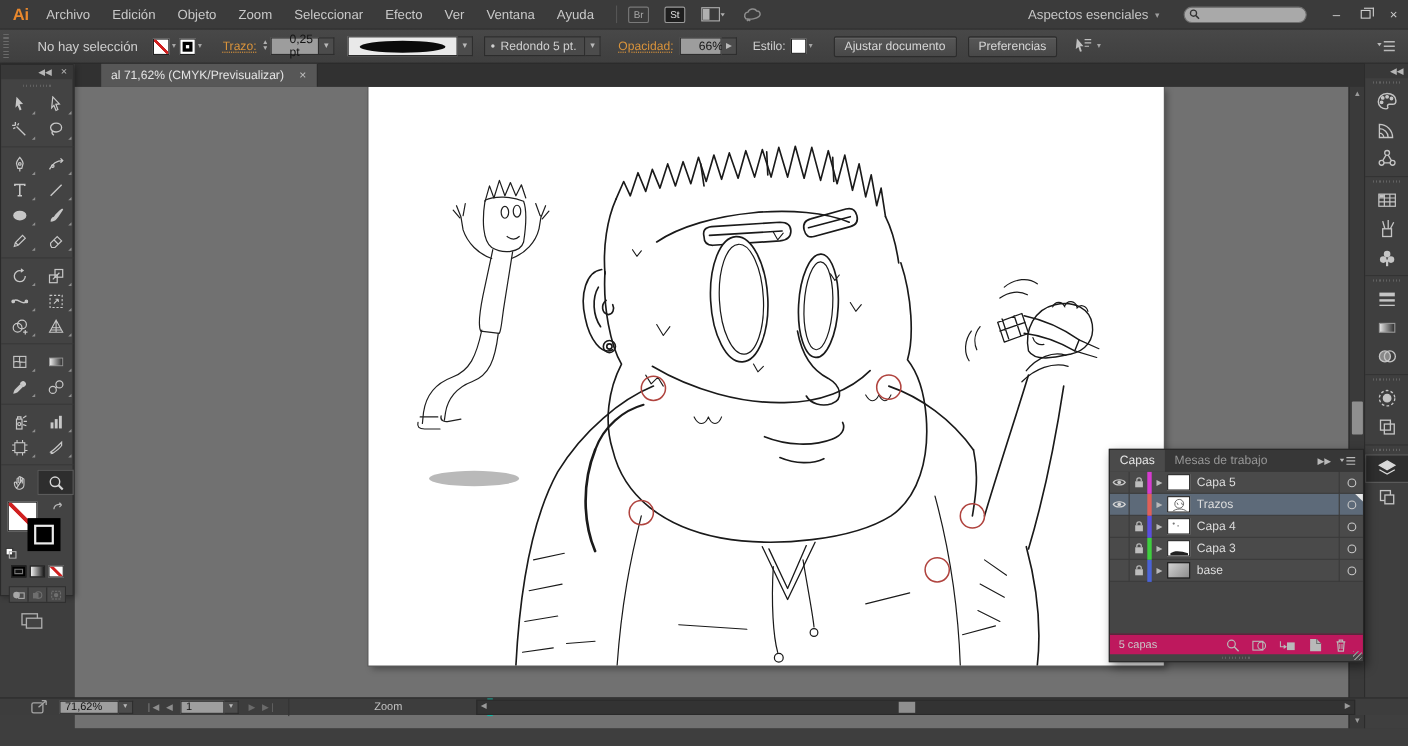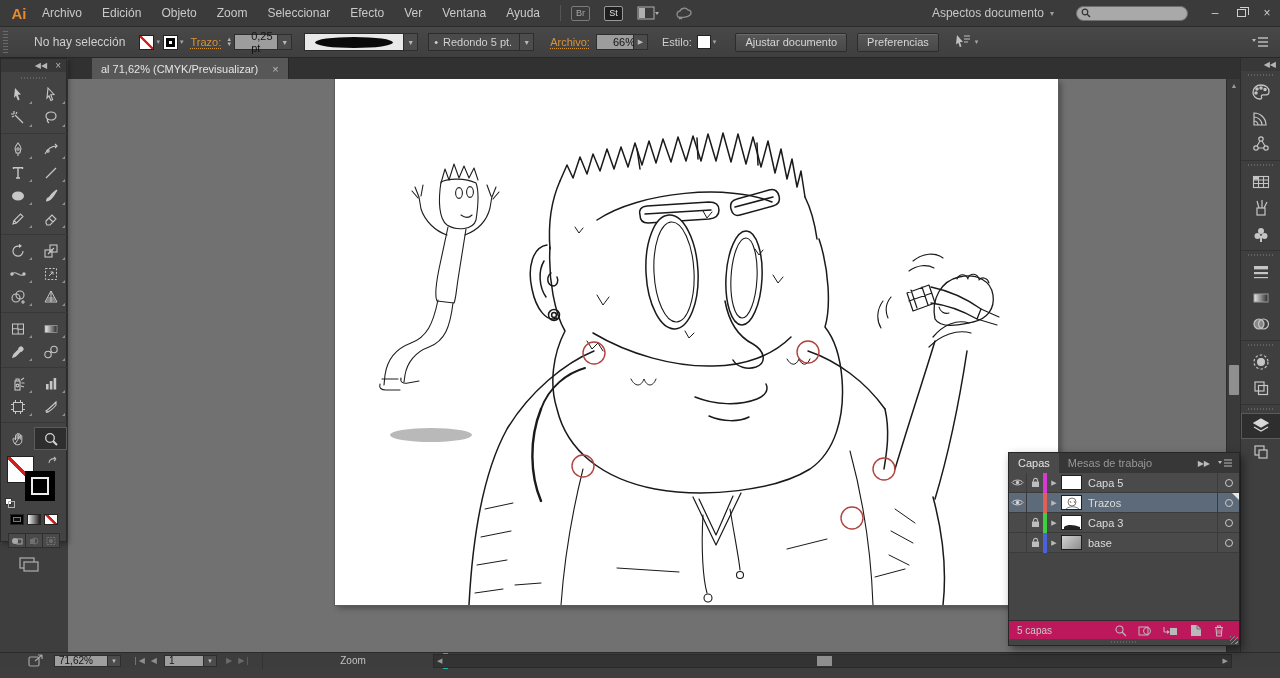--- a/index.html
+++ b/index.html
@@ -123,21 +123,21 @@
   #dock-header { height:13px; background:#383838; color:#b5b5b5; font-size:8px; display:flex;
     align-items:center; justify-content:flex-end; padding-right:4px; }
   .dock-group { border-bottom:1px solid #333; padding-bottom:3px; }
   .dock-grip { height:8px; display:flex; align-items:center; justify-content:center; }
   .dock-btn { width:40px; height:26px; display:flex; align-items:center; justify-content:center; }
   .dock-btn.active { background:#2e2e2e; box-shadow:inset 0 0 0 1px #5a5a5a; }
 
   
   #layers { position:absolute; left:1008px; top:408px; width:232px; height:194px; background:#444;
     border:1px solid #262626; box-shadow:3px 4px 9px rgba(0,0,0,.45); z-index:6;
-    display:flex; flex-direction:column;margin-top:44px; }
+    display:flex; flex-direction:column; }
   #layers-header { height:20px; background:#373737; display:flex; align-items:center; }
   .ltab { font-size:11px; padding:0 9px; height:20px; line-height:20px; }
   .ltab.active { background:#4a4a4a; color:#e5e5e5; }
   .ltab.inactive { color:#979797; }
   #lp-header-icons { margin-left:auto; display:flex; align-items:center; gap:7px; padding-right:6px;
     color:#b9b9b9; font-size:8px; }
   .lrow { height:20px; display:flex; align-items:center; background:#4a4a4a;
     border-bottom:1px solid #3b3b3b; position:relative; }
   .lrow.selected { background:#5d6a79; }
   .lrow.selected::after { content:""; position:absolute; right:0; top:0;
@@ -155,21 +155,21 @@
   #layers-empty { flex:1; background:#454545; }
   #layers-footer { height:19px; background:#be185d; border-top:1px solid #2e2e2e;
     display:flex; align-items:center; font-size:10px; color:#c9c9c9; }
   #layers-footer .count { margin-left:8px; }
   #lf-icons { margin-left:auto; display:flex; align-items:center; gap:11px; padding-right:14px; }
   #lp-grip { height:6px; display:flex; align-items:center; justify-content:center; background:#444; }
   #lp-resize { position:absolute; right:1px; bottom:1px; width:8px; height:8px;
     background:repeating-linear-gradient(135deg,#8a8a8a 0 1px, transparent 1px 3px); }
 
   
-  #statusbar { position:absolute; left:0; top:652px; width:1280px; height:16px; background:#3d3d3d;
+  #statusbar { position:absolute; left:0; top:634px; width:1280px; height:16px; background:#3d3d3d;
     border-top:1px solid #2b2b2b; display:flex; align-items:center; font-size:10px; color:#b9b9b9; }
   .sb-field { background:#9e9e9e; color:#141414; height:12px; display:flex; align-items:center;
     padding:0 4px; border:1px solid #2e2e2e; }
   .sb-dd { width:13px; height:12px; background:#4c4c4c; border:1px solid #2e2e2e; border-left:none;
     color:#b9b9b9; font-size:6px; display:flex; align-items:center; justify-content:center; }
   .sb-nav { font-size:8px; color:#8d8d8d; padding:0 3px; }
   .sb-nav.dim { color:#6a6a6a; }
   #sb-status { width:186px; text-align:center; border-left:1px solid #333; border-right:5px solid #14b8a6;
     height:16px; line-height:16px; margin-left:8px; color:#c2c2c2; }
   #hscroll { position:absolute; left:433px; top:1px; width:799px; height:14px; background:#333;
@@ -201,21 +201,21 @@
         <rect x="2" y="2" width="6" height="10" fill="#b0b0b0"></rect>
         <path d="M18 6 l4 0 -2 3 z" fill="#b0b0b0"></path>
       </svg>
   </div>
   <div id="cloud-icon">
     <svg width="18" height="16" viewBox="0 0 18 16">
         <path d="M3 12 C1 10 2 6 5 6 C6 3 11 2 13 5 C16 5 17 8 15 10 C13 12 7 13 3 12 Z M4 14 C5 13 6 13 7 14" fill="none" stroke="#8f8f8f" stroke-width="1.3"></path>
       </svg>
   </div>
   <div id="mb-right">
-    <span id="workspace">Aspectos documento</span>
+    <span id="workspace">Aspectos esenciales</span>
     <span id="workspace-caret">▾</span>
     <div id="searchbox">
       <svg width="10" height="10" viewBox="0 0 10 10">
           <circle cx="4" cy="4" r="2.8" fill="none" stroke="#333" stroke-width="1.2"></circle>
           <path d="M6.2 6.2 L9 9" stroke="#333" stroke-width="1.4"></path>
         </svg>
       <input readonly="" placeholder="" style="">
     </div>
     <div class="win-btn">–</div>
     <div class="win-btn">
@@ -225,37 +225,37 @@
   </div>
 </div>
 
 <div id="controlbar">
   <div id="cb-grip"></div>
   <span style="margin:0 14px 0 20px;">No hay selección</span>
   <div class="swatch none"></div>
   <span class="tiny-caret">▾</span>
   <div class="swatch strokeSq"></div>
   <span class="tiny-caret">▾</span>
-  <span class="orange-label" style="margin:0 5px 0 4px;">Trazo:</span>
+  <span class="orange-label" style="margin:0 5px 0 16px;">Trazo:</span>
   <div id="stepper">
       <span>▲</span>
       <span>▼</span>
     </div>
   <div class="cb-field" style="width:44px;">0,25 pt</div>
   <div class="dd-btn">▼</div>
   <div id="brush-preview" style="margin-left:12px;">
       <div id="brush-stroke"></div>
     </div>
   <div class="dd-btn" style="height:18px;">▼</div>
   <div class="cb-drop" style="margin-left:10px; width:92px;">
     <span style="margin-right:5px;">•</span>
     <span>Redondo 5 pt.</span>
   </div>
   <div class="dd-btn" style="height:18px;">▼</div>
-  <span class="orange-label" style="margin:0 6px 0 16px;">Archivo:</span>
+  <span class="orange-label" style="margin:0 6px 0 16px;">Opacidad:</span>
   <div class="cb-field" style="width:38px;">66%</div>
   <div class="dd-btn">▶</div>
   <span style="margin:0 5px 0 14px; font-size:11px;">Estilo:</span>
   <div class="swatch" style="width:14px;height:14px;"></div>
   <span class="tiny-caret">▾</span>
   <div class="cb-btn" style="margin-left:16px;">Ajustar documento</div>
   <div class="cb-btn" style="margin-left:10px;">Preferencias</div>
   <svg style="margin-left:14px;" width="20" height="16" viewBox="0 0 20 16">
     <path d="M4 1 L10 8 L7 8 L8.5 12.5 L6.8 13 L5.4 8.8 L3 10.6 Z" fill="#c0c0c0"></path>
     <path d="M11 2 h6 M11 5 h6 M11 8 h4" stroke="#c0c0c0" stroke-width="1"></path>
@@ -780,20 +780,41 @@
           <circle cx="10" cy="6" r="4"></circle>
           <path d="M4 13 C7 10 14 10 17 13 M8 5 l1 2 M12 5 l1 2"></path>
         </svg>
       </div>
     <div class="lname">Trazos</div>
     <div class="ltarget">
         <i></i>
       </div>
   </div>
 
+  <div class="lrow">
+    <div class="lcell-eye"></div>
+    <div class="lcell-lock">
+        <svg width="9" height="11" viewBox="0 0 9 11">
+          <rect x="1" y="4.5" width="7" height="5.5" fill="#bdbdbd"></rect>
+          <path d="M2.5 4.5 V3.2 C2.5 0.8 6.5 0.8 6.5 3.2 V4.5" fill="none" stroke="#bdbdbd" stroke-width="1.1"></path>
+        </svg>
+      </div>
+    <div class="lcolorbar" style="background: rgb(90, 79, 224);"></div>
+    <div class="lexp">▶</div>
+    <div class="lthumb">
+        <svg width="21" height="15" viewBox="0 0 21 15">
+          <circle cx="5" cy="4" r="1" fill="#777"></circle>
+          <circle cx="9" cy="6" r="0.8" fill="#999"></circle>
+        </svg>
+      </div>
+    <div class="lname">Capa 4</div>
+    <div class="ltarget">
+        <i></i>
+      </div>
+  </div>
 
   <div class="lrow">
     <div class="lcell-eye"></div>
     <div class="lcell-lock">
         <svg width="9" height="11" viewBox="0 0 9 11">
           <rect x="1" y="4.5" width="7" height="5.5" fill="#bdbdbd"></rect>
           <path d="M2.5 4.5 V3.2 C2.5 0.8 6.5 0.8 6.5 3.2 V4.5" fill="none" stroke="#bdbdbd" stroke-width="1.1"></path>
         </svg>
       </div>
     <div class="lcolorbar" style="background: rgb(62, 207, 62);"></div>

